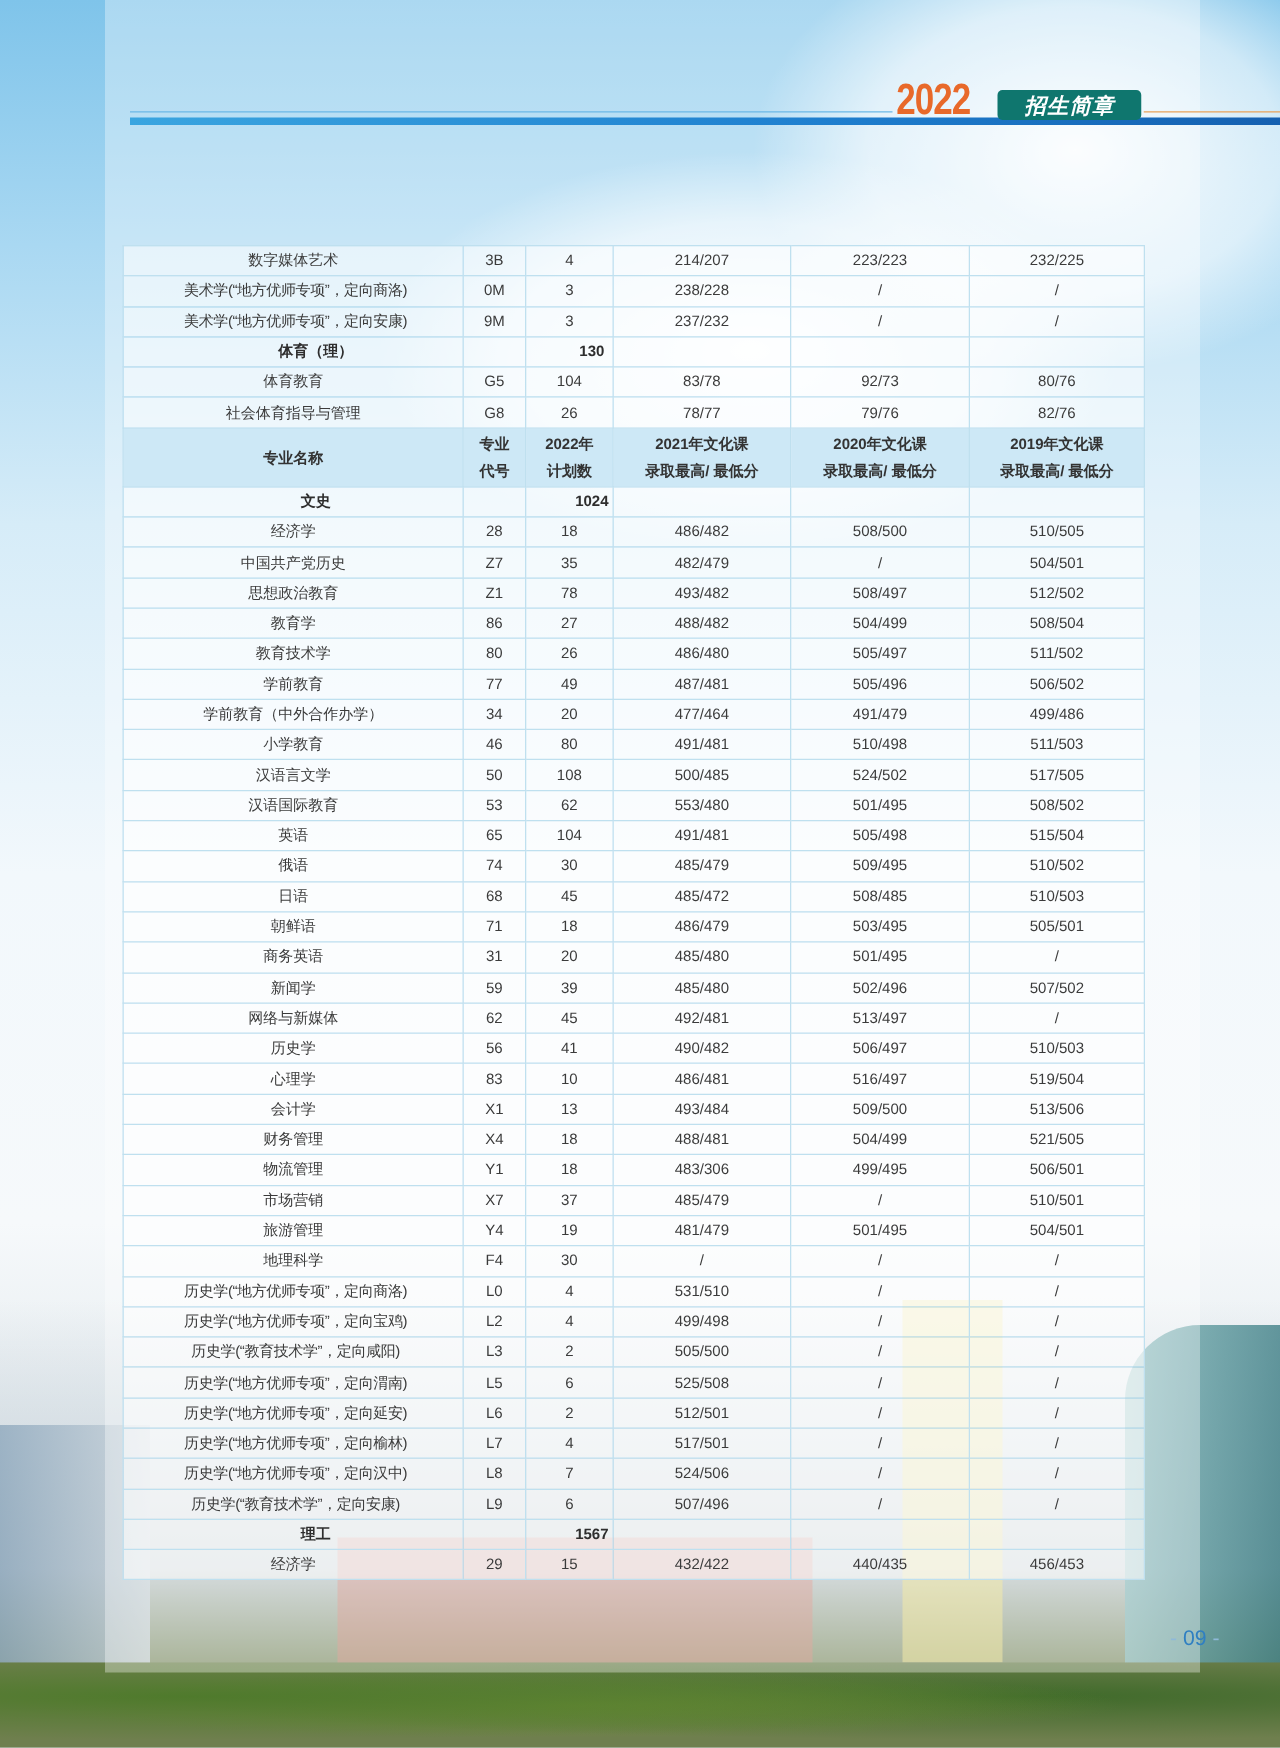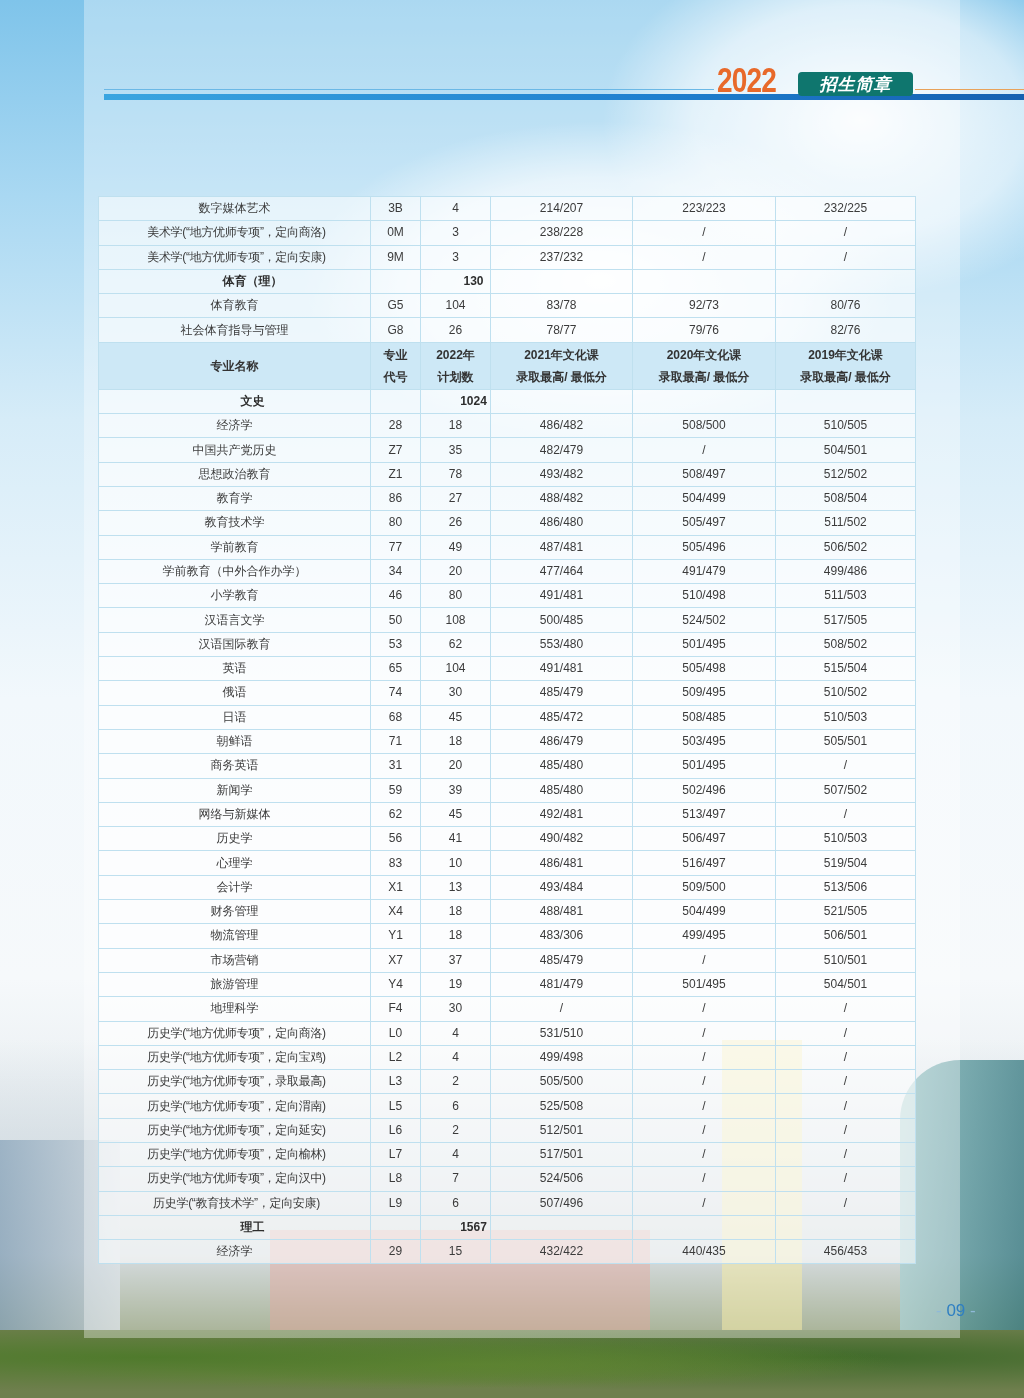--- a/index.html
+++ b/index.html
@@ -336,21 +336,21 @@
       </tr>
       <tr>
         <td class="name long">历史学(“地方优师专项”，定向宝鸡)</td>
         <td>L2</td>
         <td>4</td>
         <td>499/498</td>
         <td>/</td>
         <td>/</td>
       </tr>
       <tr>
-        <td class="name long">历史学(“地方优师专项”，录取最高)</td>
+        <td class="name long">历史学(“教育技术学”，定向咸阳)</td>
         <td>L3</td>
         <td>2</td>
         <td>505/500</td>
         <td>/</td>
         <td>/</td>
       </tr>
       <tr>
         <td class="name long">历史学(“地方优师专项”，定向渭南)</td>
         <td>L5</td>
         <td>6</td>

